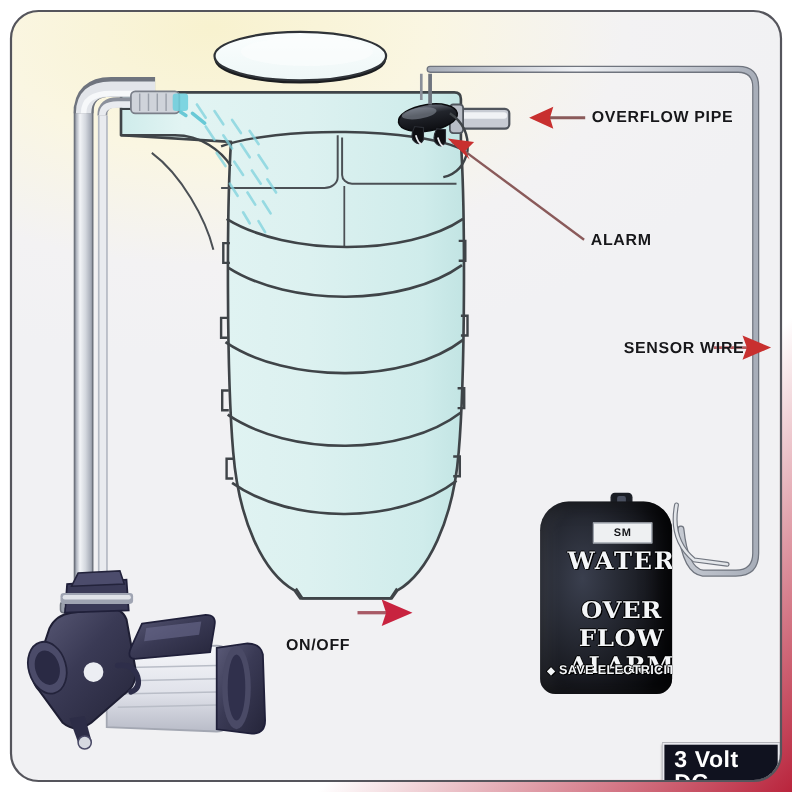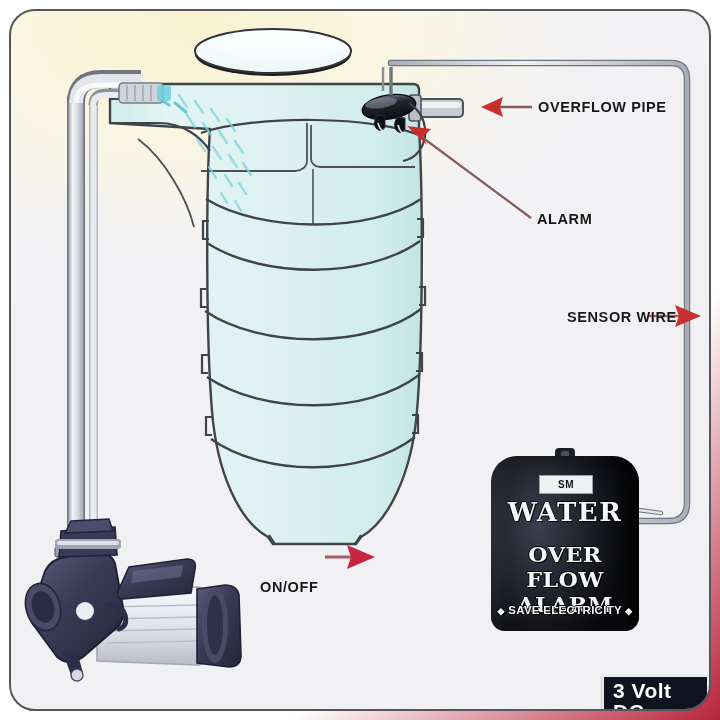--- a/index.html
+++ b/index.html
@@ -61,21 +61,21 @@
   #alarm {
     position: absolute;
     left: 480px;
     top: 437px;
     width: 148px;
     height: 183px;
   }
   #alarm-body {
     position: absolute;
     left: 0; top: 8px;
-    width: 148px; height: 175px;
+    width: 120px; height: 175px;
     border-radius: 26px 26px 14px 14px;
     background:
       radial-gradient(ellipse 90px 140px at 32% 40%, #3a3f4e 0%, #23262f 45%, #121318 78%, #08090c 100%);
     box-shadow: inset -10px 0 18px rgba(0,0,0,0.7), inset 8px 0 14px rgba(255,255,255,0.07);
     overflow: hidden;
   }
   #alarm-knob {
     position: absolute;
     left: 64px; top: 0px;
     width: 20px; height: 14px;
@@ -110,21 +110,21 @@
     position: absolute;
     width: 148px;
     text-align: center;
     color: #f4f6f8;
     font-family: "Liberation Serif", serif;
     font-weight: bold;
     text-shadow: 1px 1px 0 #000, -1px 0 0 #000, 0 -1px 0 #000;
   }
   #alarm-water {
     top: 41px;
-    font-size: 26px;
+    font-size: 22px;
     letter-spacing: 1.5px;
     font-family: "DejaVu Serif", serif;
   }
   #alarm-overflow {
     top: 86px;
     font-size: 21px;
     letter-spacing: 0.4px;
     font-family: "DejaVu Serif", serif;
     transform: scaleX(1.06);
   }

